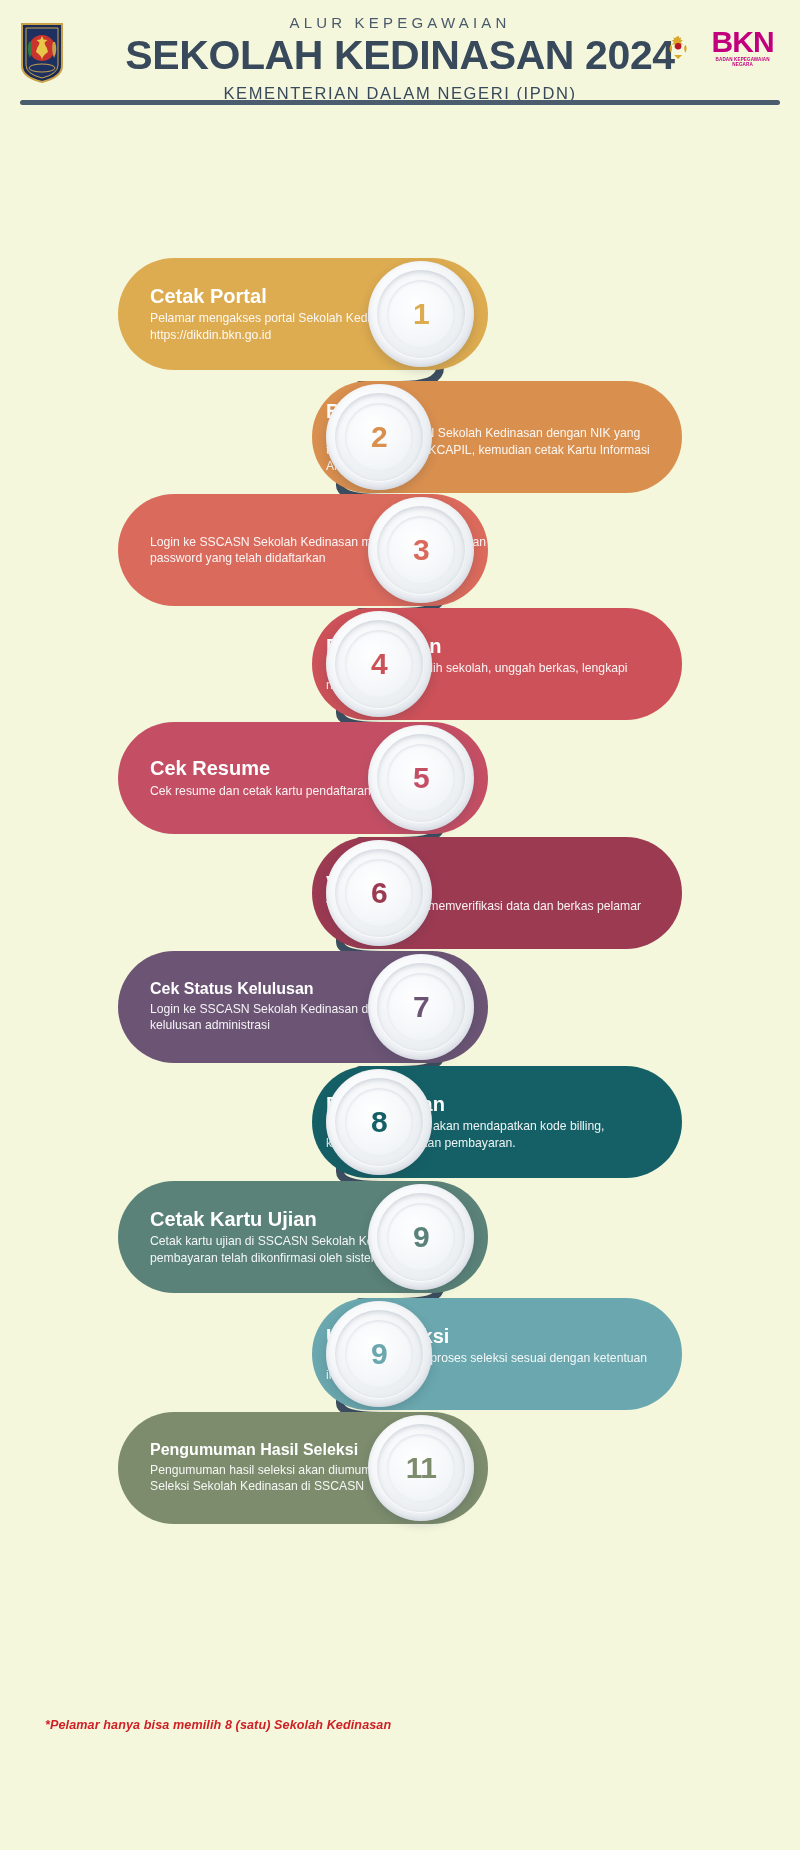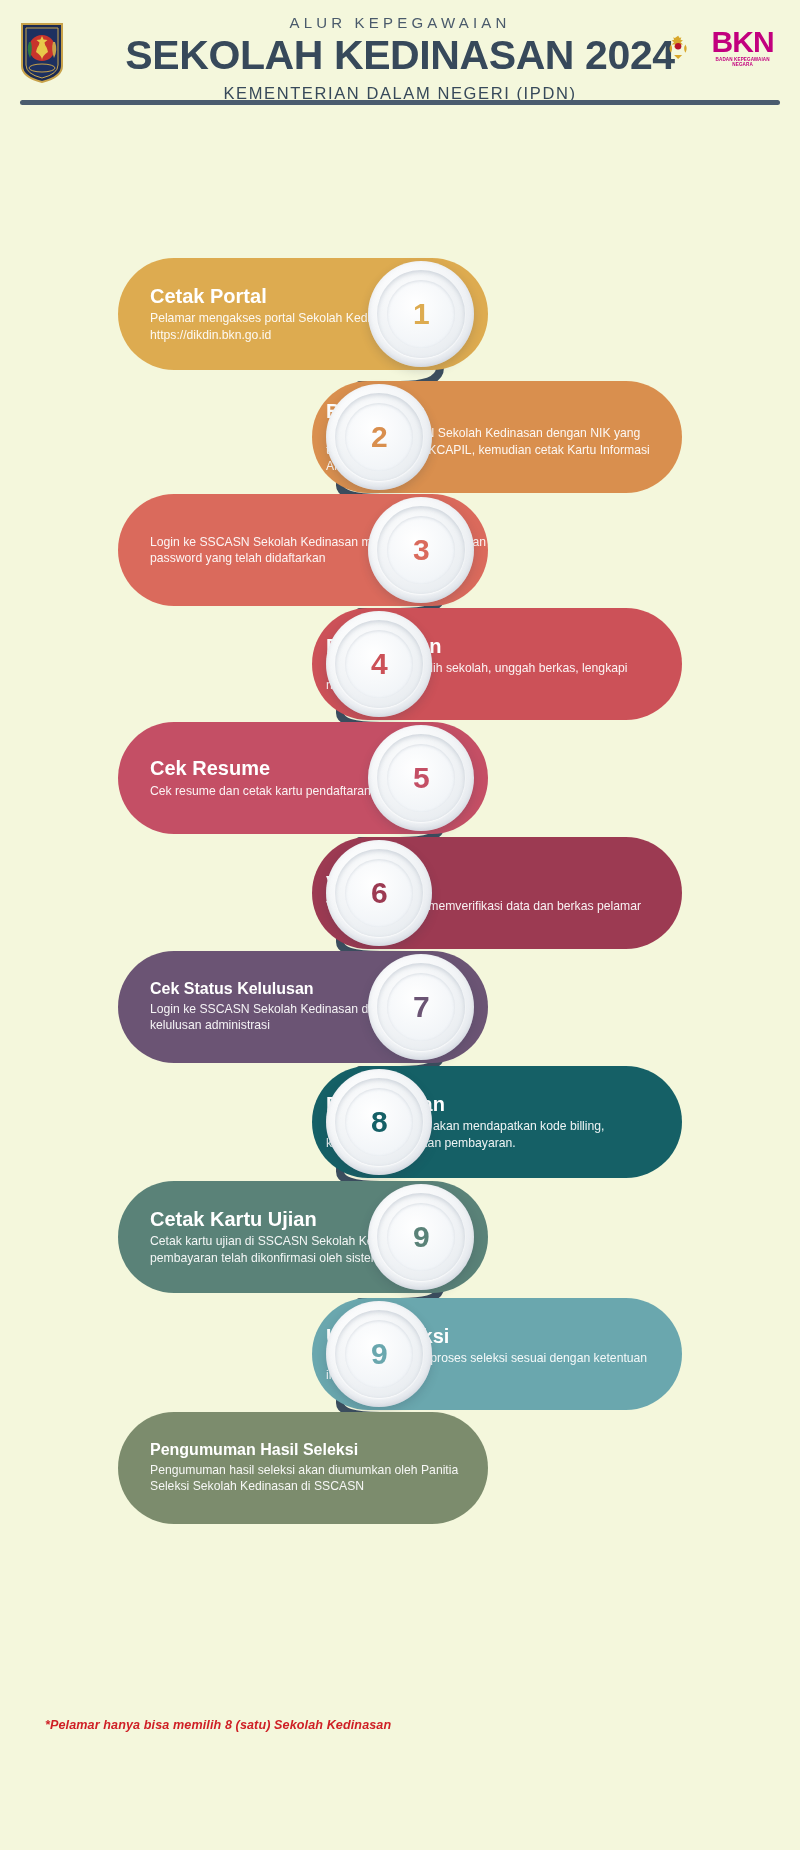--- a/index.html
+++ b/index.html
@@ -313,16 +313,19 @@
       </div>
       <div class="badge">
         <span class="badge-num" style="color: rgb(106, 167, 174);">9</span>
       </div>
     </div>
     <div class="step left" style="top: 1302px; background: rgb(124, 140, 109);">
       <div class="step-text">
         <div class="step-title small">Pengumuman Hasil Seleksi</div>
         <div class="step-desc">Pengumuman hasil seleksi akan diumumkan oleh Panitia Seleksi Sekolah Kedinasan di SSCASN</div>
       </div>
+      <div class="badge">
+        <span class="badge-num" style="color: rgb(124, 140, 109);">11</span>
+      </div>
     </div>
   </div>
 
 <div class="footnote">*Pelamar hanya bisa memilih 8 (satu) Sekolah Kedinasan</div>
 
 </body></html>

